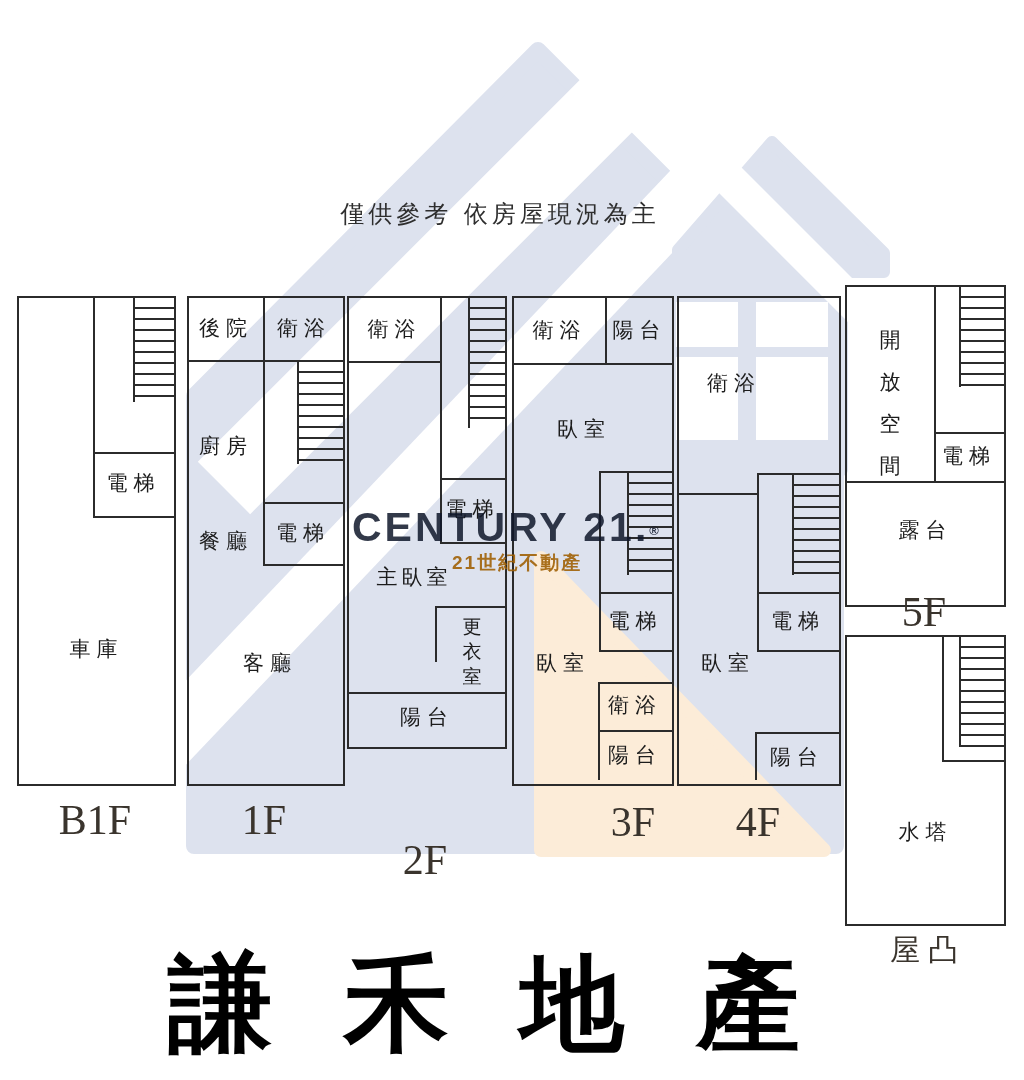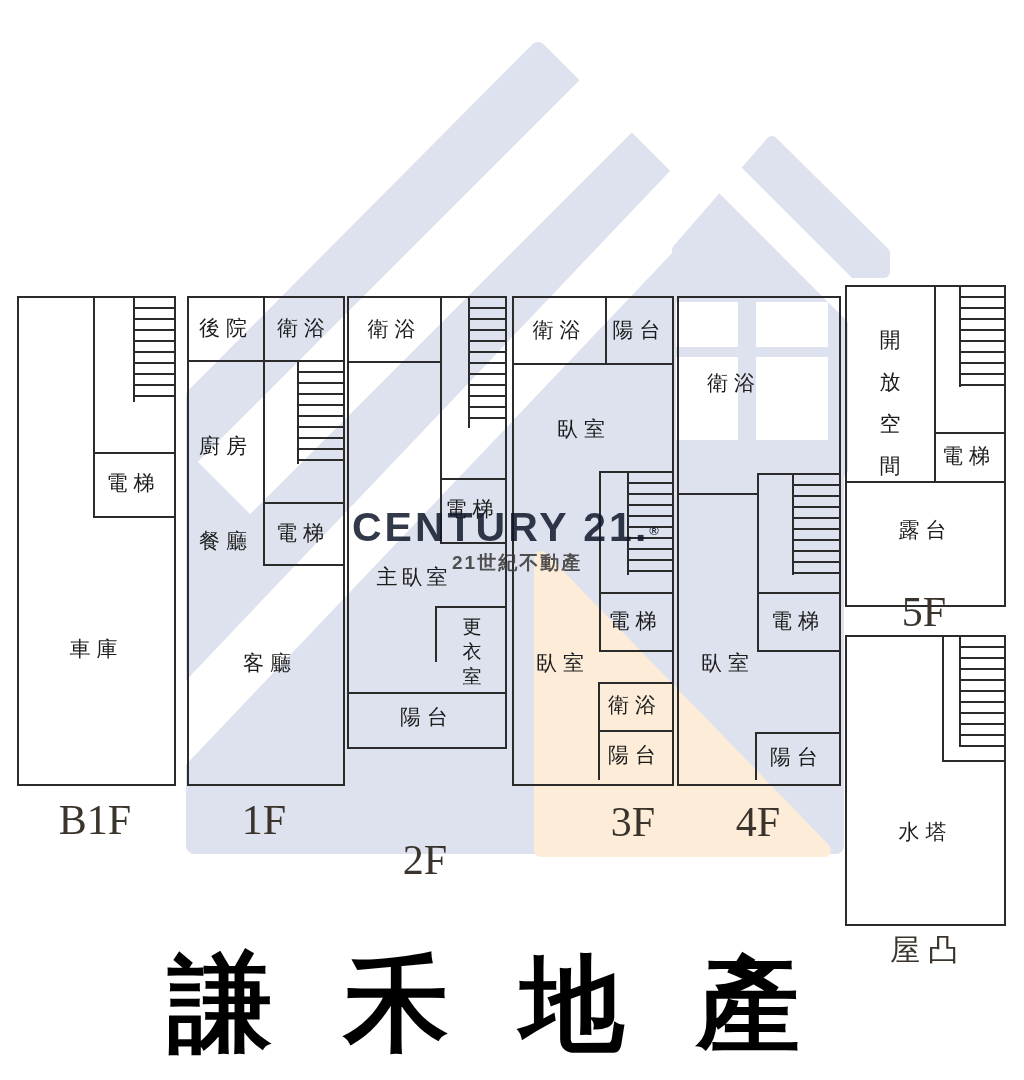--- a/index.html
+++ b/index.html
@@ -9,21 +9,21 @@
   #wm-svg{position:absolute;left:0;top:0;z-index:0;}
   .agency-wm{position:absolute;left:168px;top:936px;z-index:1;
      font-family:"Liberation Sans","DejaVu Sans",sans-serif;font-weight:bold;
      font-size:104px;letter-spacing:72px;color:#000000;white-space:nowrap;}
   .c21-brand{position:absolute;left:352px;top:504px;z-index:5;opacity:.85;
      font-family:"Liberation Sans","DejaVu Sans",sans-serif;font-weight:bold;
      font-size:41px;letter-spacing:3px;color:#0f172a;white-space:nowrap;}
   .c21-reg{font-size:13px;vertical-align:6px;letter-spacing:0;}
   .c21-sub{position:absolute;left:452px;top:550px;z-index:5;opacity:.9;
      font-family:"Liberation Sans","DejaVu Sans",sans-serif;font-weight:bold;
-     font-size:19px;letter-spacing:2px;color:#404040;white-space:nowrap;}
+     font-size:19px;letter-spacing:2px;color:#a16207;white-space:nowrap;}
   
   .disclaimer{position:absolute;left:500px;top:198px;transform:translateX(-50%);z-index:4;
      font-size:24px;letter-spacing:4px;color:#2e2e2e;white-space:nowrap;}
   
   .fl{position:absolute;border:2px solid #2b2b2b;z-index:2;}
   .w{position:absolute;background:#2b2b2b;}
   .stairs{position:absolute;border-left:2px solid #2b2b2b;
      background:repeating-linear-gradient(to bottom,transparent 0,transparent 9px,#2b2b2b 9px,#2b2b2b 11px);}
   .rm{position:absolute;font-size:21px;letter-spacing:6px;color:#1c1c1c;
       text-align:center;white-space:nowrap;line-height:26px;}
@@ -58,20 +58,21 @@
     <path d="M700 470 L836 470 L836 742 Z" fill="#dde2ee"></path>
 
     <path d="M541 558 L541 850 L824 850 Z" fill="#fcecd8" stroke="#fcecd8" stroke-width="14" stroke-linejoin="round"></path>
   </svg>
 
   <div class="agency-wm">謙禾地產</div>
 
   <div class="c21-brand"><span>CENTURY 21.</span><span class="c21-reg">®</span></div>
   <div class="c21-sub">21世紀不動產</div>
 
+  <div class="disclaimer">僅供參考 依房屋現況為主</div>
 
   <div class="fl" style="left:17px;top:296px;width:155px;height:486px;">
     <div class="w" style="left:74px;top:0;width:2px;height:220px;"></div>
     <div class="stairs" style="left:114px;top:0;right:0;height:104px;"></div>
     <div class="w" style="left:74px;top:154px;right:0;height:2px;"></div>
     <div class="w" style="left:74px;top:218px;right:0;height:2px;"></div>
     <span class="rm" style="left:74px;right:0;top:172px;">電梯</span>
     <span class="rm" style="left:0;right:0;top:340px;font-family:Liberation Mono, monospace;">車庫</span>
   </div>
   <div class="flabel" style="left:95px;top:796px;">B1F</div>

